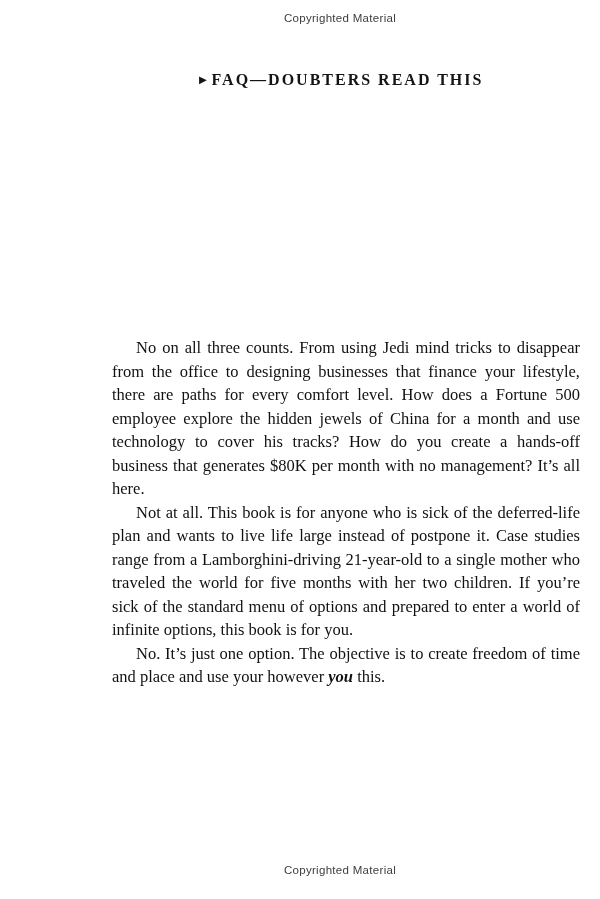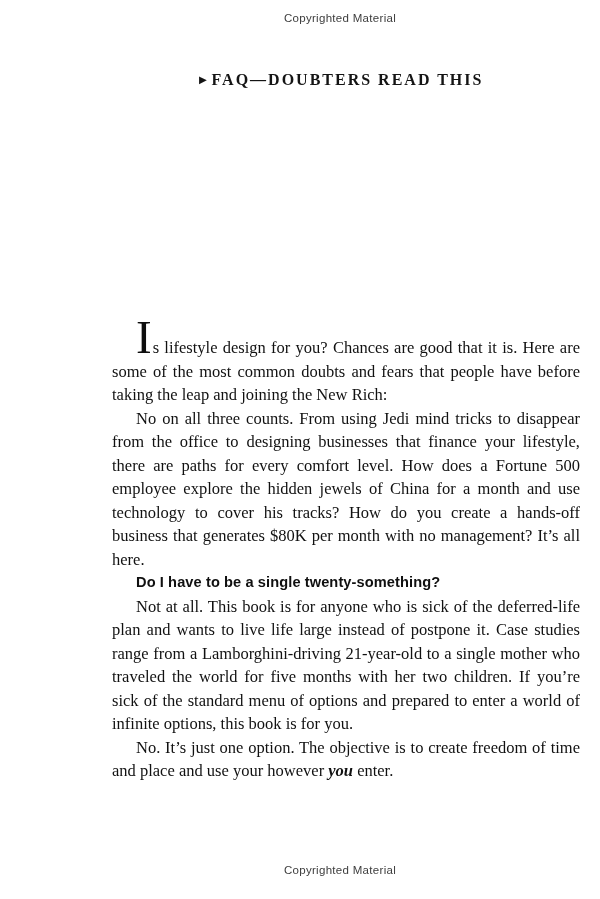--- a/index.html
+++ b/index.html
@@ -91,22 +91,20 @@
 
 <div class="page">
 
   <div class="copyright top">Copyrighted Material</div>
 
   <div class="heading">
     <span class="arrow">►</span><span>FAQ—DOUBTERS READ THIS</span>
   </div>
 
   <div class="text-block">
-      <p class="opening"><span class="dropcap">I</span><span>s lifestyle design for you? Chances are good that it is. Here are some of the most common doubts and fears that people have before taking the leap and joining the New Rich:</span></p>
       <p class="body"><span>No on all three counts. From using Jedi mind tricks to disappear from the office to designing businesses that finance your lifestyle, there are paths for every comfort level. How does a Fortune 500 employee explore the hidden jewels of China for a month and use technology to cover his tracks? How do you create a hands-off business that generates $80K per month with no management? It’s all here.</span></p>
-      <p class="question"><span>Do I have to be a single twenty-something?</span></p>
       <p class="body"><span>Not at all. This book is for anyone who is sick of the deferred-life plan and wants to live life large instead of postpone it. Case studies range from a Lamborghini-driving 21-year-old to a single mother who traveled the world for five months with her two children. If you’re sick of the standard menu of options and prepared to enter a world of infinite options, this book is for you.</span></p>
-      <p class="body"><span>No. It’s just one option. The objective is to create freedom of time and place and use your however </span><em>you</em><span> enter.</span></p>
+      <p class="body"><span>No. It’s just one option. The objective is to create freedom of time and place and use your however </span><em>you</em><span> this.</span></p>
     </div>
 
   <div class="copyright bottom">Copyrighted Material</div>
 
 </div>
 
 </body></html>

